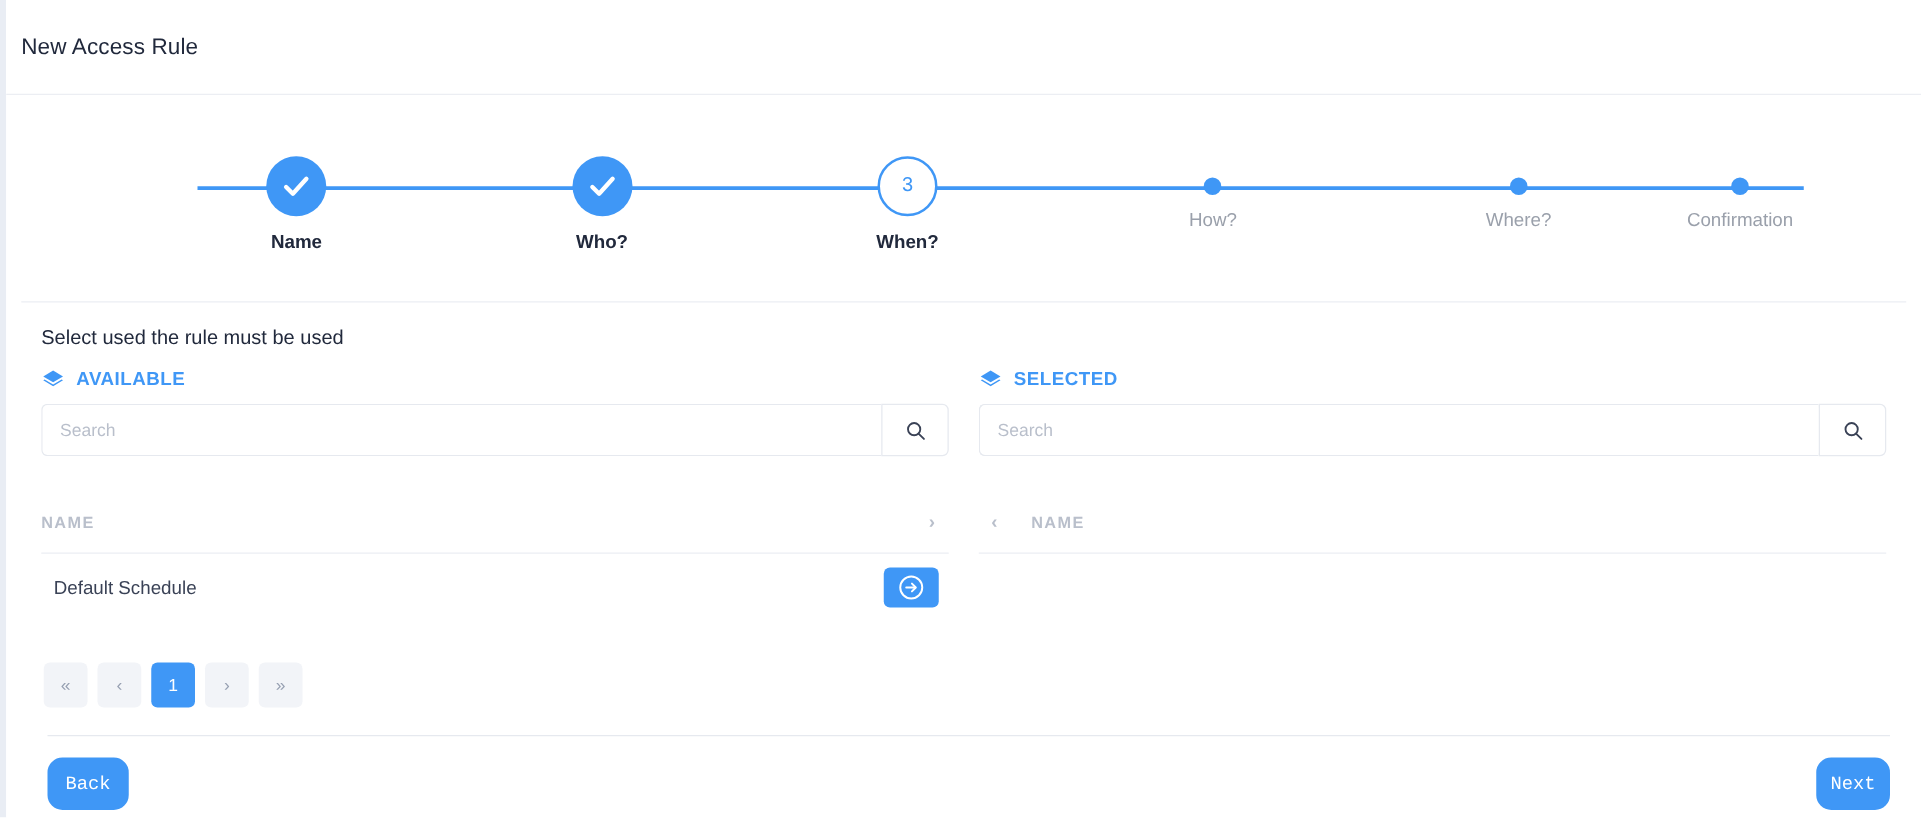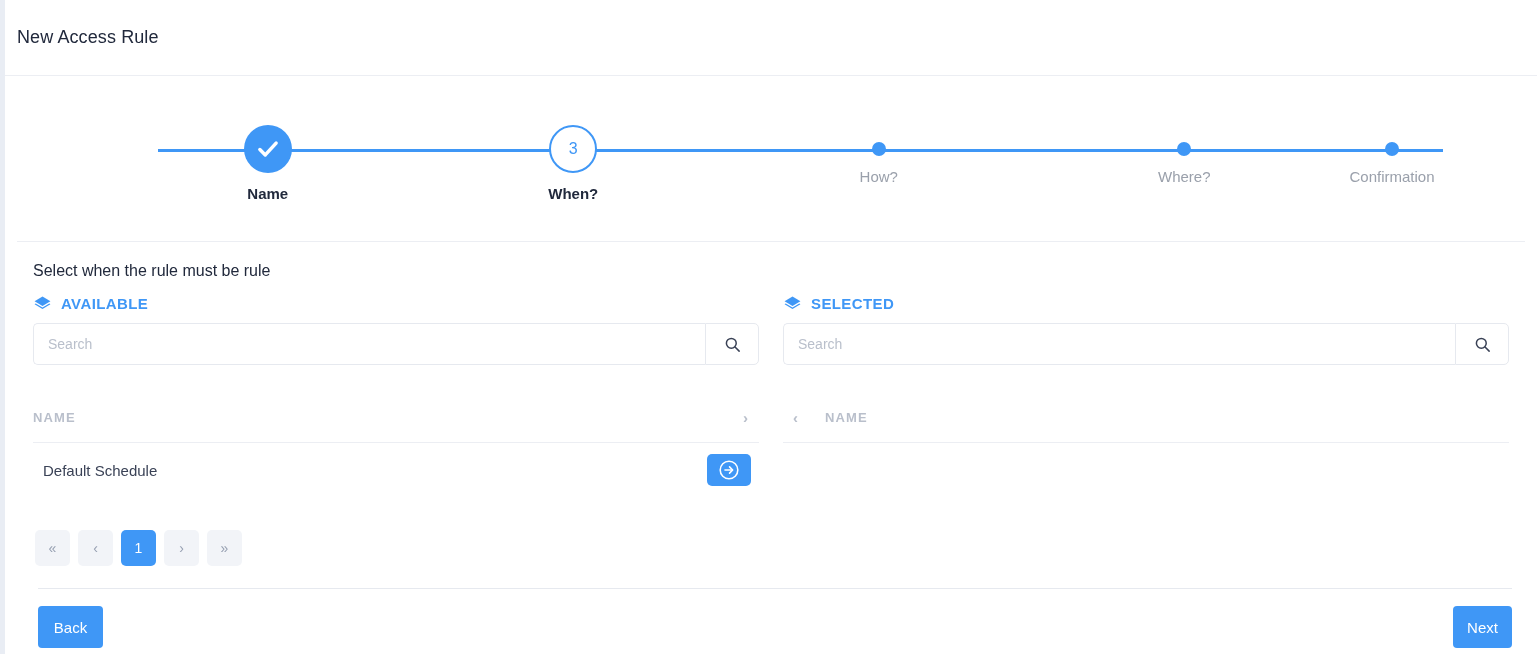--- a/index.html
+++ b/index.html
@@ -209,24 +209,24 @@
     position: absolute; left: 33px; right: 25px; top: 588px;
     height: 1px; background: #e6e9ef;
   }
   .footer {
     position: absolute; left: 0; right: 0; top: 600px;
     height: 54px;
     padding: 0 25px 0 33px;
     display: flex; align-items: center; justify-content: space-between;
   }
   .btn {
-    border: none; border-radius: 4px;
+    border: none; border-radius: 12px;
     background: #3f97f6; color: #fff;
     font-size: 15px;
-    font-family: Liberation Sans, sans-serif;
+    font-family: Liberation Mono, monospace;
     cursor: pointer;
   }
   .btn-back { width: 65px; height: 42px; }
   .btn-next { width: 59px; height: 42px; text-align: center; }
 </style>
 </head>
 <body>
 
 <div class="left-rail"></div>
 
@@ -243,20 +243,28 @@
 
         <div class="step">
           <div class="node done">
             <svg viewBox="0 0 24 24">
               <path d="M4.5 12.5 L9.5 17.5 L19.5 6.5" fill="none" stroke="#ffffff" stroke-width="3.2" stroke-linecap="round" stroke-linejoin="round"></path>
             </svg>
           </div>
           <div class="step-label active">Name</div>
         </div>
 
+        <div class="step">
+          <div class="node done">
+            <svg viewBox="0 0 24 24">
+              <path d="M4.5 12.5 L9.5 17.5 L19.5 6.5" fill="none" stroke="#ffffff" stroke-width="3.2" stroke-linecap="round" stroke-linejoin="round"></path>
+            </svg>
+          </div>
+          <div class="step-label active">Who?</div>
+        </div>
 
         <div class="step">
           <div class="node current">3</div>
           <div class="step-label active">When?</div>
         </div>
 
         <div class="step">
           <div class="node future"></div>
           <div class="step-label muted">How?</div>
         </div>
@@ -271,21 +279,21 @@
           <div class="step-label muted">Confirmation</div>
         </div>
 
       </div>
     </div>
   </div>
 
   <div class="divider"></div>
 
   <div class="content">
-    <div class="section-title">Select when the rule must be rule</div>
+    <div class="section-title">Select used the rule must be used</div>
 
     <div class="panels">
 
       <div class="panel">
         <div class="panel-head">
           <svg class="layers-icon" width="19" height="19" viewBox="0 0 24 24">
             <path d="M12 3 L22 9 L12 15 L2 9 Z" fill="#3f97f6"></path>
             <path d="M12 17.2 L3.4 12.1 L2 13 L12 19 L22 13 L20.6 12.1 Z" fill="#3f97f6"></path>
           </svg>
           <span class="ptitle">AVAILABLE</span>

